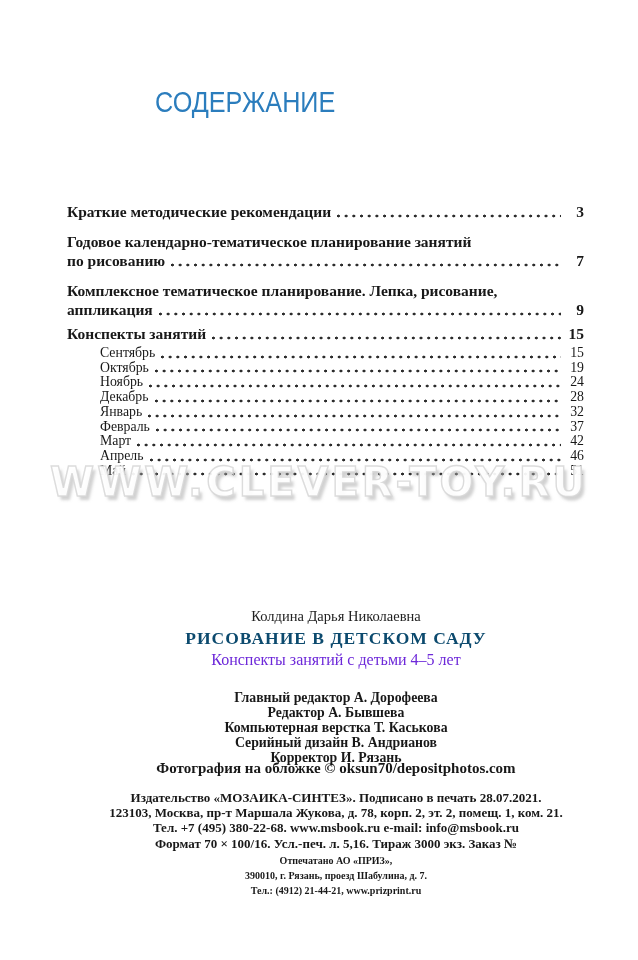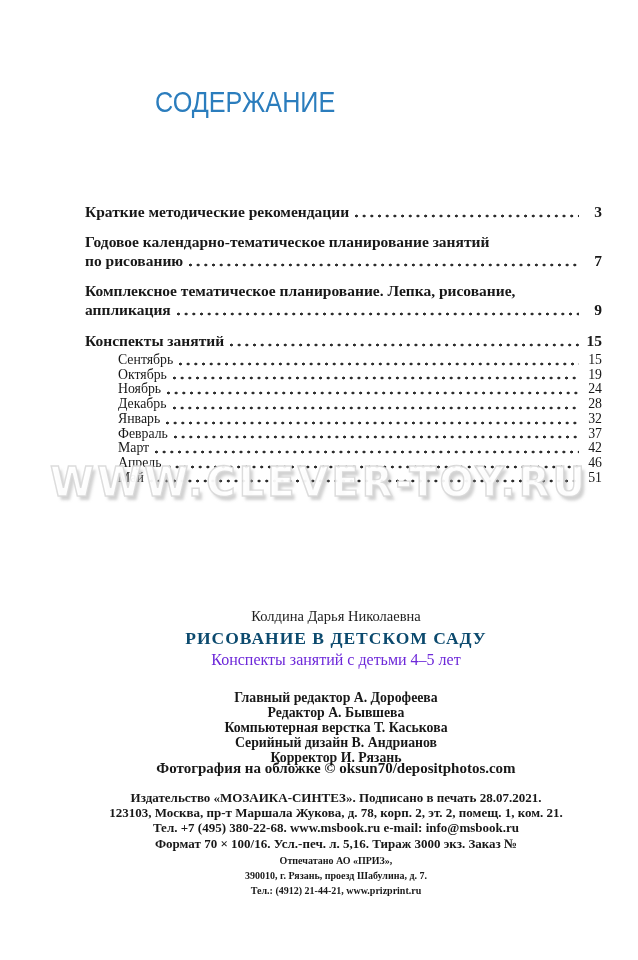--- a/index.html
+++ b/index.html
@@ -8,24 +8,24 @@
     overflow:hidden; font-family:"Liberation Serif", serif; color:#181818;
   }
   
   .toc-title {
     position:absolute; left:155px; top:87px;
     font-family:"Liberation Sans", sans-serif; font-weight:400;
     font-size:30px; line-height:30px; color:#2b7dbd;
     transform:scaleX(0.84); transform-origin:left top; white-space:nowrap;
   }
   
-  .toc { position:absolute; left:85px; top:202px; width:517px; }
+  .toc { position:absolute; left:67px; top:202px; width:517px; }
   .entry { font-weight:700; font-size:15.5px; line-height:19px; }
   .mt11 { margin-top:11px; }
-  .mt3  { margin-top:12px; }
+  .mt3  { margin-top:5px; }
   .trow { display:flex; }
   .lbl { white-space:nowrap; }
   .dots { flex:1; position:relative; }
   .dots::after {
     content:""; position:absolute; left:6px; right:3px; bottom:3px; height:4px;
     background-image:radial-gradient(circle at 1.6px 2px, #2c2c2c 1.25px, transparent 1.7px);
     background-size:7.7px 4px; background-repeat:repeat-x;
   }
   .pg { text-align:right; min-width:20px; white-space:nowrap; }
   .months { margin-top:3px; padding-left:33px; font-weight:400; font-size:13.8px; line-height:14.7px; }

